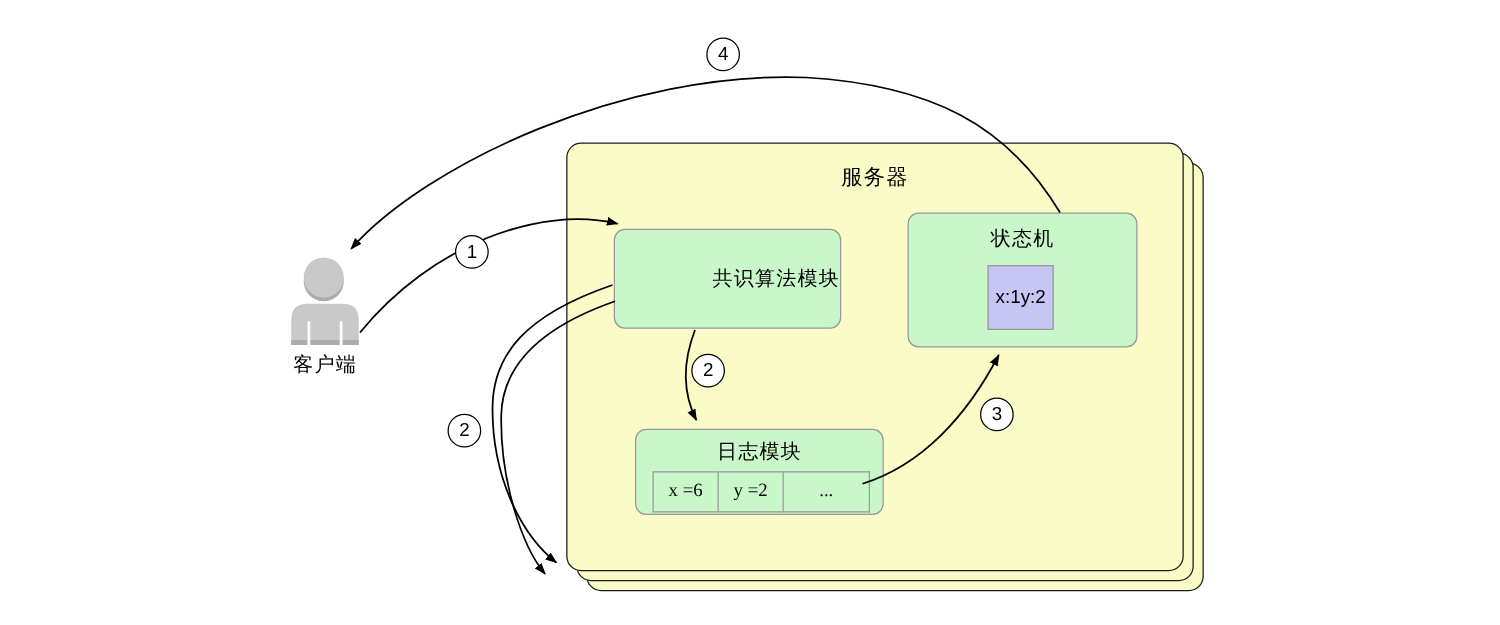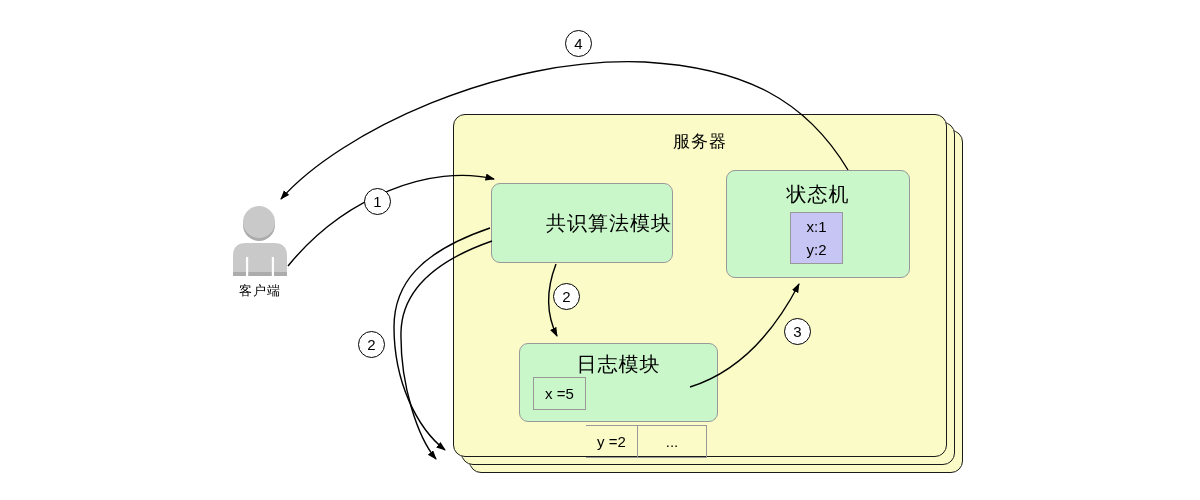--- a/index.html
+++ b/index.html
@@ -16,39 +16,39 @@
   .layer-3{left:469px;top:130px;}
   .layer-2{left:461px;top:122px;}
   .server-box{left:453px;top:114px;}
   .server-title{position:absolute;left:0;top:15px;width:100%;text-align:center;
     font-size:17px;letter-spacing:1px;font-family:Liberation Mono, monospace;}
   
   .module{position:absolute;background:var(--module-fill,#C9F7CA);
     border:1px solid var(--border-gray,#999);border-radius:9px;box-sizing:border-box;}
   .module-consensus{left:491px;top:183px;width:182px;height:80px;
     display:flex;align-items:center;justify-content:flex-end;}
-  .module-title{font-size:20px;letter-spacing:1px;text-align:center;}
-  .module-log{left:519px;top:343px;width:199px;height:79px;}
+  .module-title{font-size:16px;letter-spacing:1px;text-align:center;}
+  .module-log{left:508px;top:343px;width:199px;height:69px;font-family:Liberation Serif, serif;}
   .log-title{margin-top:7px;}
   .log-table{position:absolute;left:13px;top:33px;display:flex;}
   .log-cell{border:1px solid var(--border-gray,#999);height:33px;box-sizing:border-box;
     display:flex;align-items:center;justify-content:center;font-size:15px;}
-  .log-cell + .log-cell{border-left:none;margin-top:48px;}
+  .log-cell + .log-cell{border-left:none;}
   .log-cell:nth-child(1){width:53px;}
   .log-cell:nth-child(2){width:52px;}
   .log-cell:nth-child(3){width:69px;}
   .module-sm{left:726px;top:170px;width:184px;height:108px;}
   .sm-title{margin-top:10px;}
   .sm-kv{position:absolute;left:63px;top:41px;width:53px;height:52px;box-sizing:border-box;
     background:var(--state-fill,#C7C5F3);border:1px solid var(--border-gray,#999);
-    display:flex;flex-direction:column;align-items:center;justify-content:center;
+    display:flex;align-items:center;justify-content:center;
     font-size:15px;line-height:1.55;}
   
   .client-label{position:absolute;left:222px;top:282px;width:76px;text-align:center;
-    font-size:13px;letter-spacing:1px;}
+    font-size:16px;letter-spacing:1px;}
   
   .badge{position:absolute;width:27px;height:27px;border-radius:50%;background:#fff;
     border:1.5px solid #000;box-sizing:border-box;display:flex;align-items:center;
     justify-content:center;font-size:15px;}
   .badge-1{left:364px;top:188px;}
   .badge-2a{left:553px;top:283px;}
   .badge-2b{left:358px;top:331px;}
   .badge-3{left:784px;top:318px;}
   .badge-4{left:565px;top:30px;}
   
@@ -67,21 +67,21 @@
     <div class="server-title">服务器</div>
   </div>
 
   <div class="module module-consensus">
     <div class="module-title">共识算法模块</div>
   </div>
 
   <div class="module module-log">
     <div class="module-title log-title">日志模块</div>
     <div class="log-table">
-      <div class="log-cell">x =5</div>
+      <div class="log-cell">x =6</div>
       <div class="log-cell">y =2</div>
       <div class="log-cell">...</div>
     </div>
   </div>
 
   <div class="module module-sm">
     <div class="module-title sm-title">状态机</div>
     <div class="sm-kv">
       <div>x:1</div>
       <div>y:2</div>

